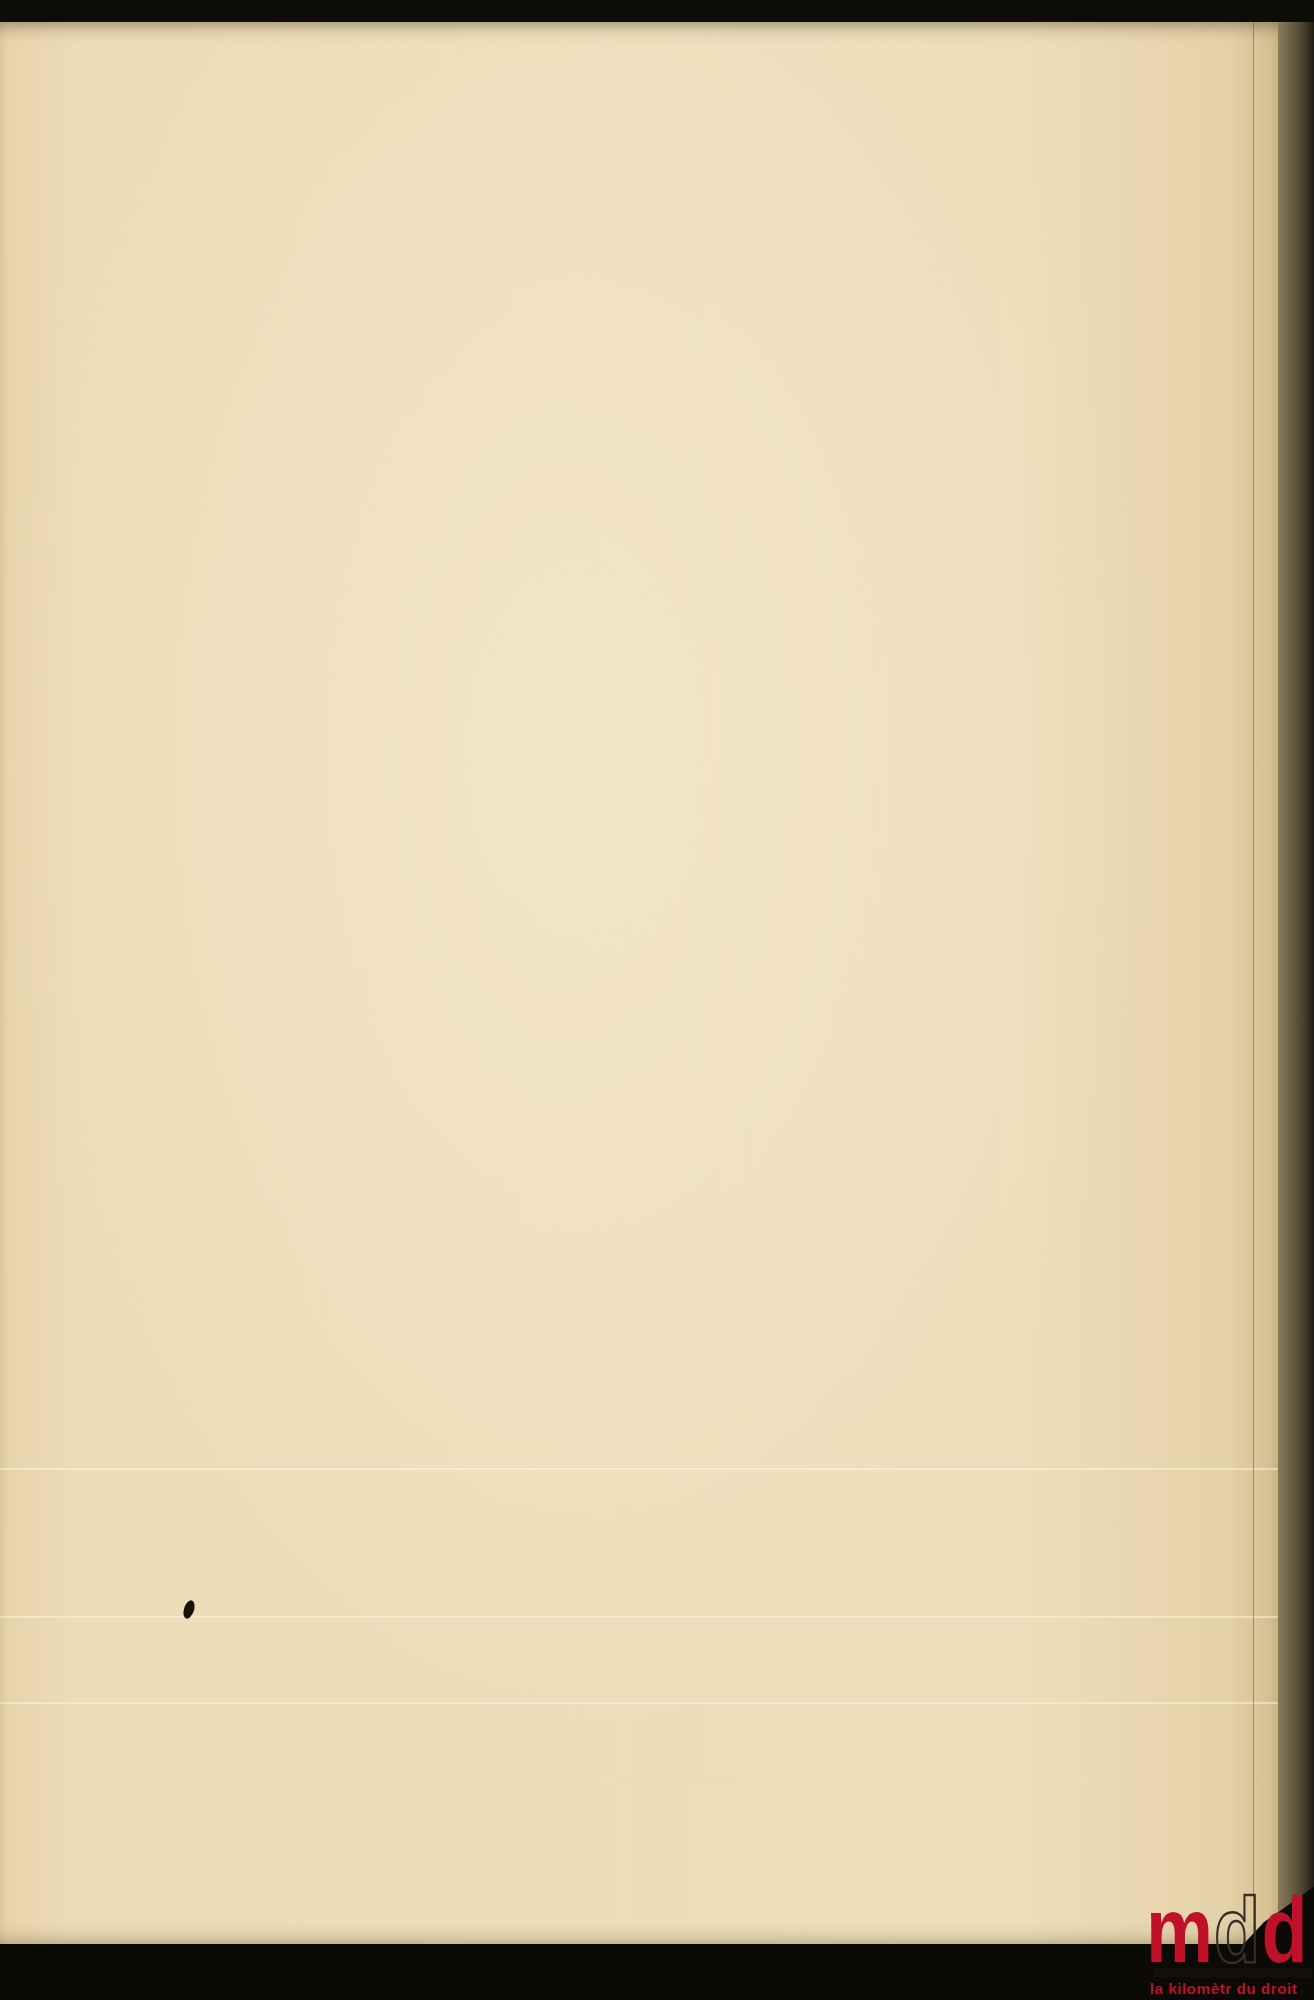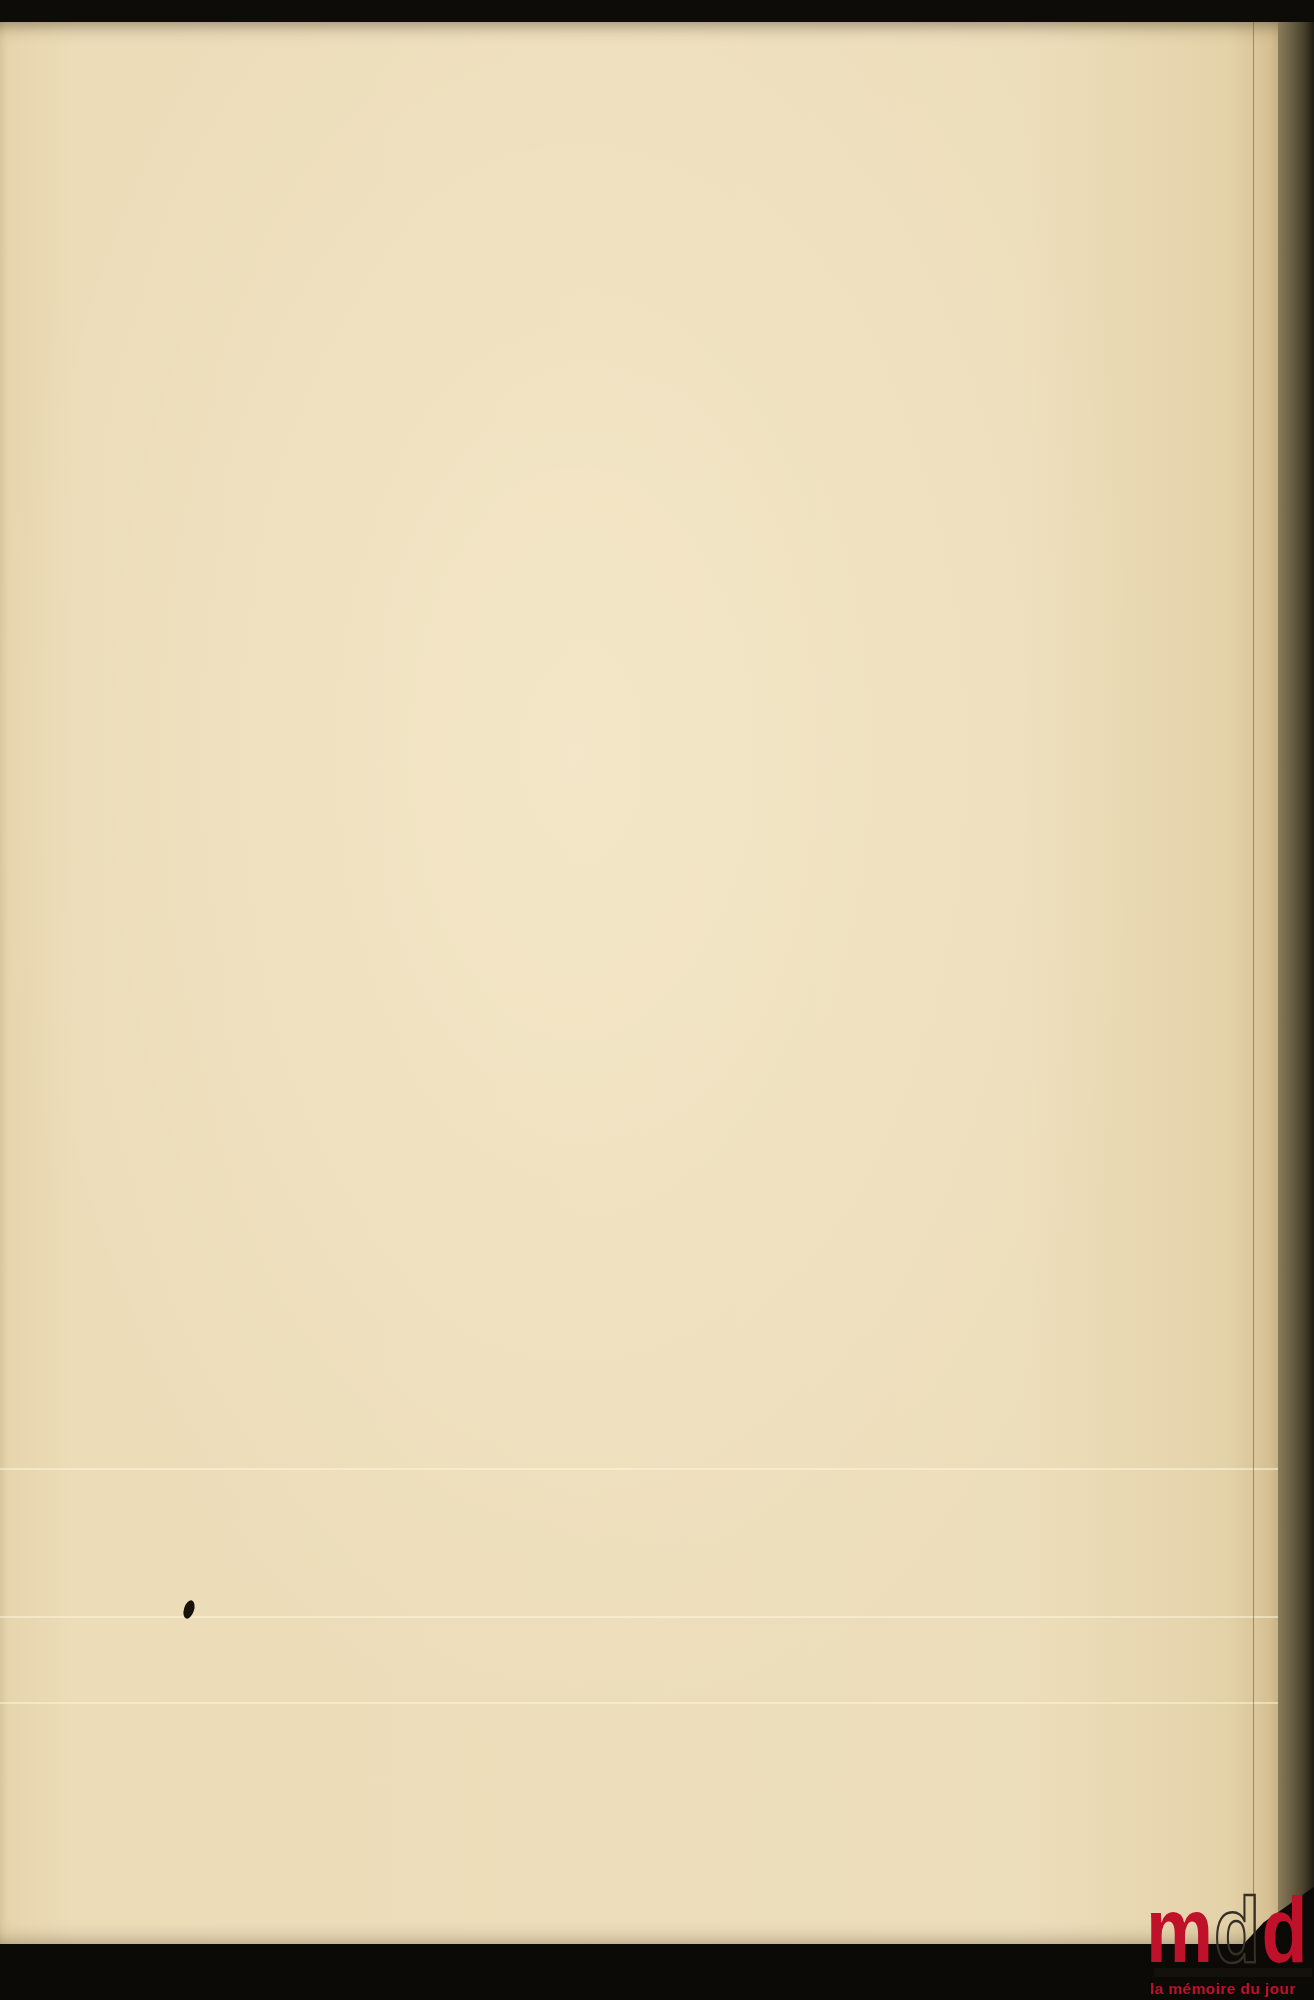--- a/index.html
+++ b/index.html
@@ -182,16 +182,16 @@
 
   <div class="mdd">
     <svg width="168" height="94" viewBox="0 0 168 94">
       <g transform="scale(0.82,1)">
         <text x="0" y="78" font-family="Liberation Sans, sans-serif" font-weight="bold" font-size="92" fill="#c0112b">m</text>
         <text x="83" y="78" font-family="Liberation Sans, sans-serif" font-weight="bold" font-size="92" fill="none" stroke="#352f26" stroke-width="2.5">d</text>
         <text x="141" y="78" font-family="Liberation Sans, sans-serif" font-weight="bold" font-size="92" fill="#c0112b">d</text>
       </g>
     </svg>
     <div class="mdd-bar"></div>
-    <div class="mdd-tagline">la mémoire du jour</div>
+    <div class="mdd-tagline">la kilomètr du droit</div>
   </div>
 
 </div>
 
 </body></html>

